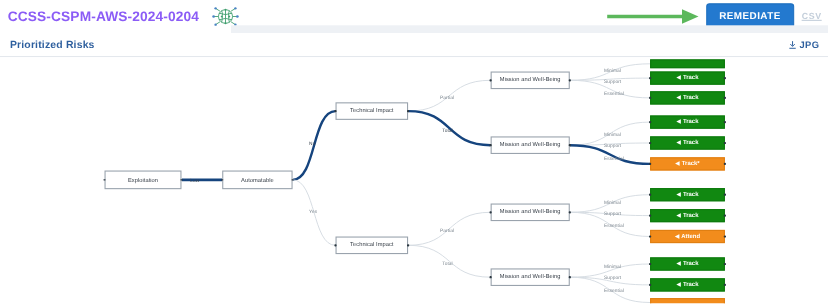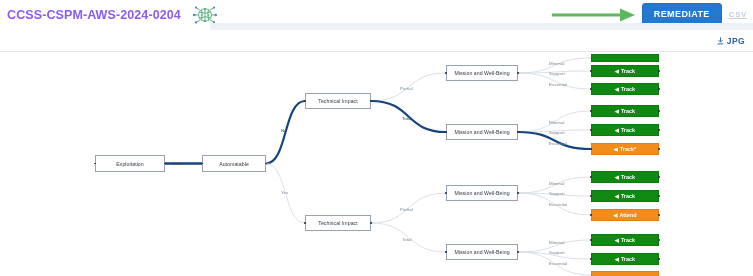--- a/index.html
+++ b/index.html
@@ -140,20 +140,21 @@
           <path d="M70 1.5 L85 8 L70 14.5 Z" fill="#5cb85c"></path>
         </svg>
       </span>
       <button class="remediate-btn">REMEDIATE</button>
       <span class="csv-btn">CSV</span>
     </div>
   </div>
 
   <div class="band"></div>
   <div class="subbar"></div>
+  <div class="sub-title">Prioritized Risks</div>
   <div class="jpg-wrap">
     <span class="dl-icon">
       <svg width="7" height="8" viewBox="0 0 7 8">
         <path d="M3.5 0.4 L3.5 4.6 M1.5 3.1 L3.5 5.2 L5.5 3.1" stroke="#2e5f9e" stroke-width="0.9" fill="none"></path>
         <path d="M0.6 6.9 L6.4 6.9" stroke="#2e5f9e" stroke-width="0.9"></path>
       </svg>
     </span>
     <span class="jpg-label">JPG</span>
   </div>
   <div class="hr"></div>

